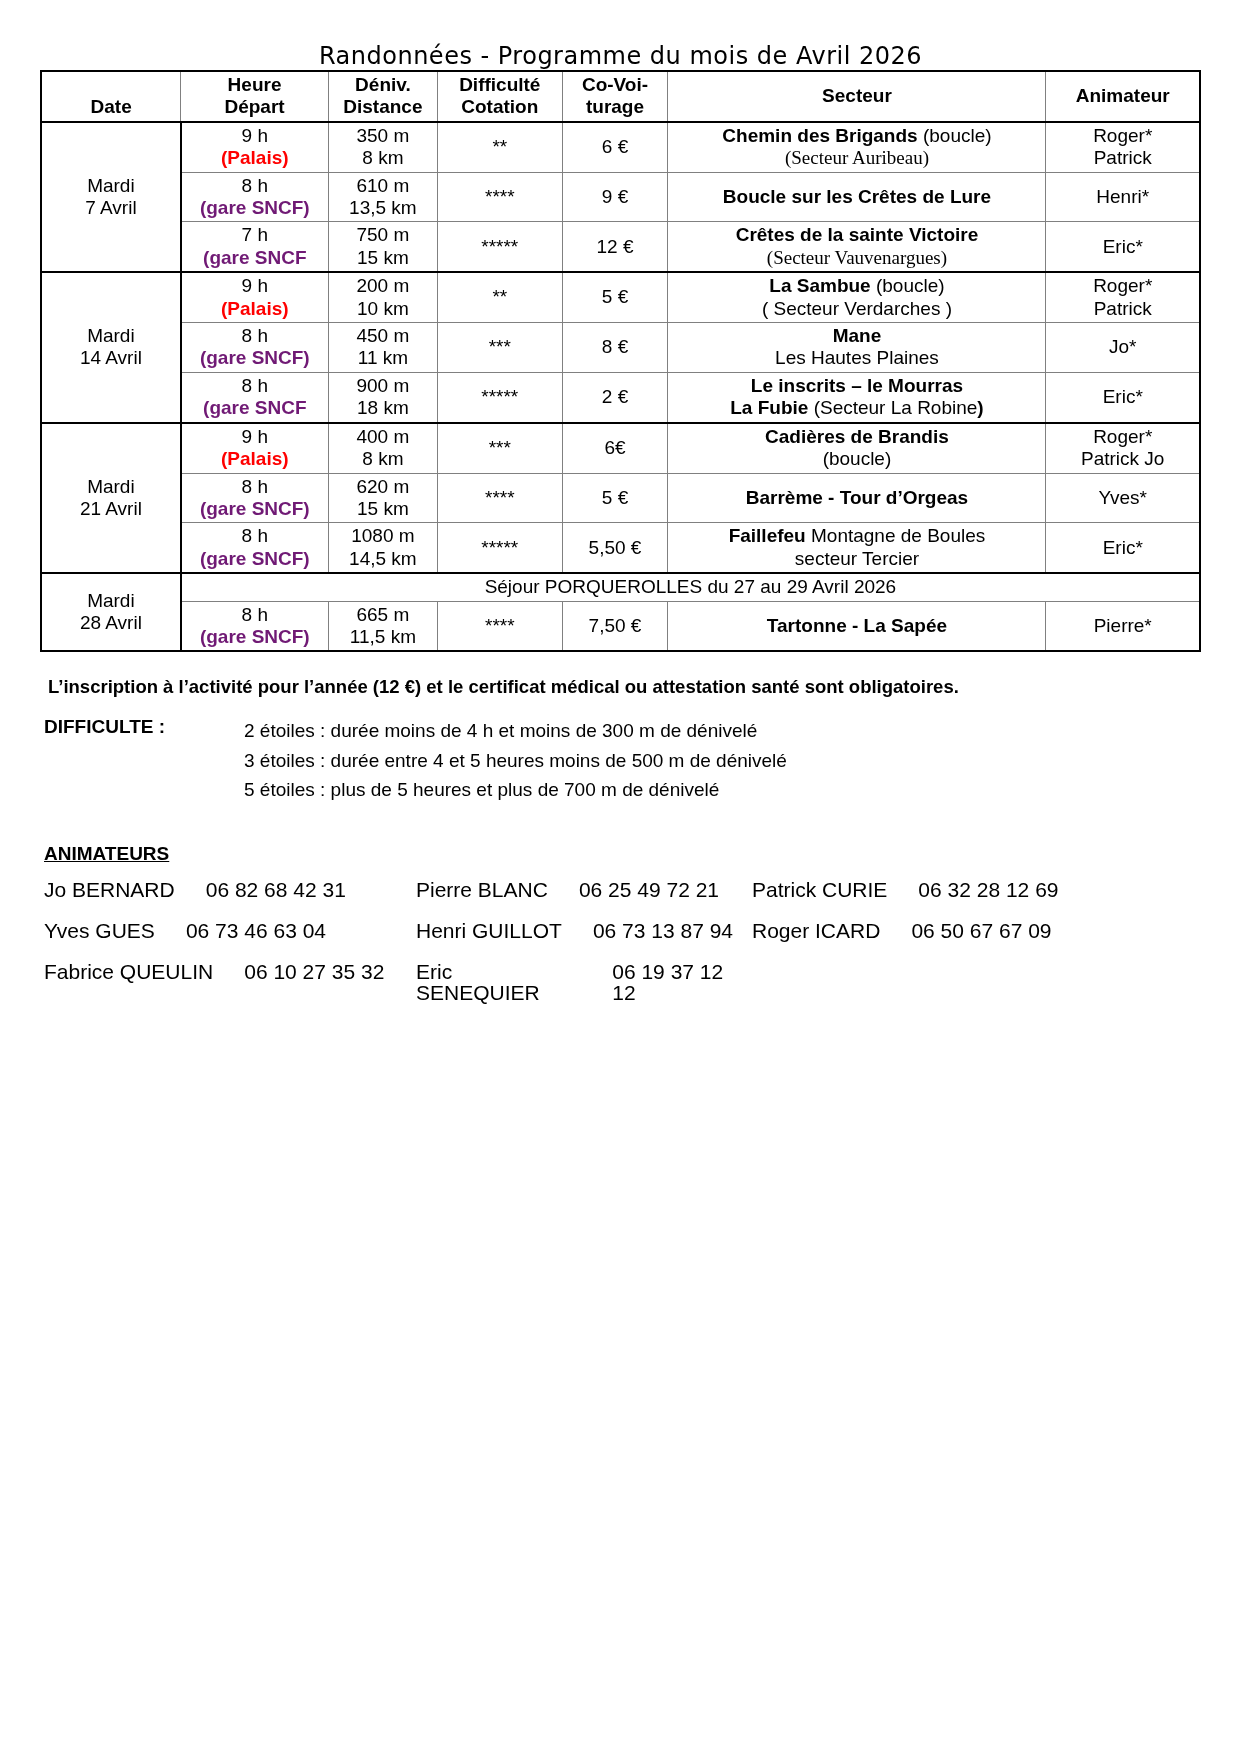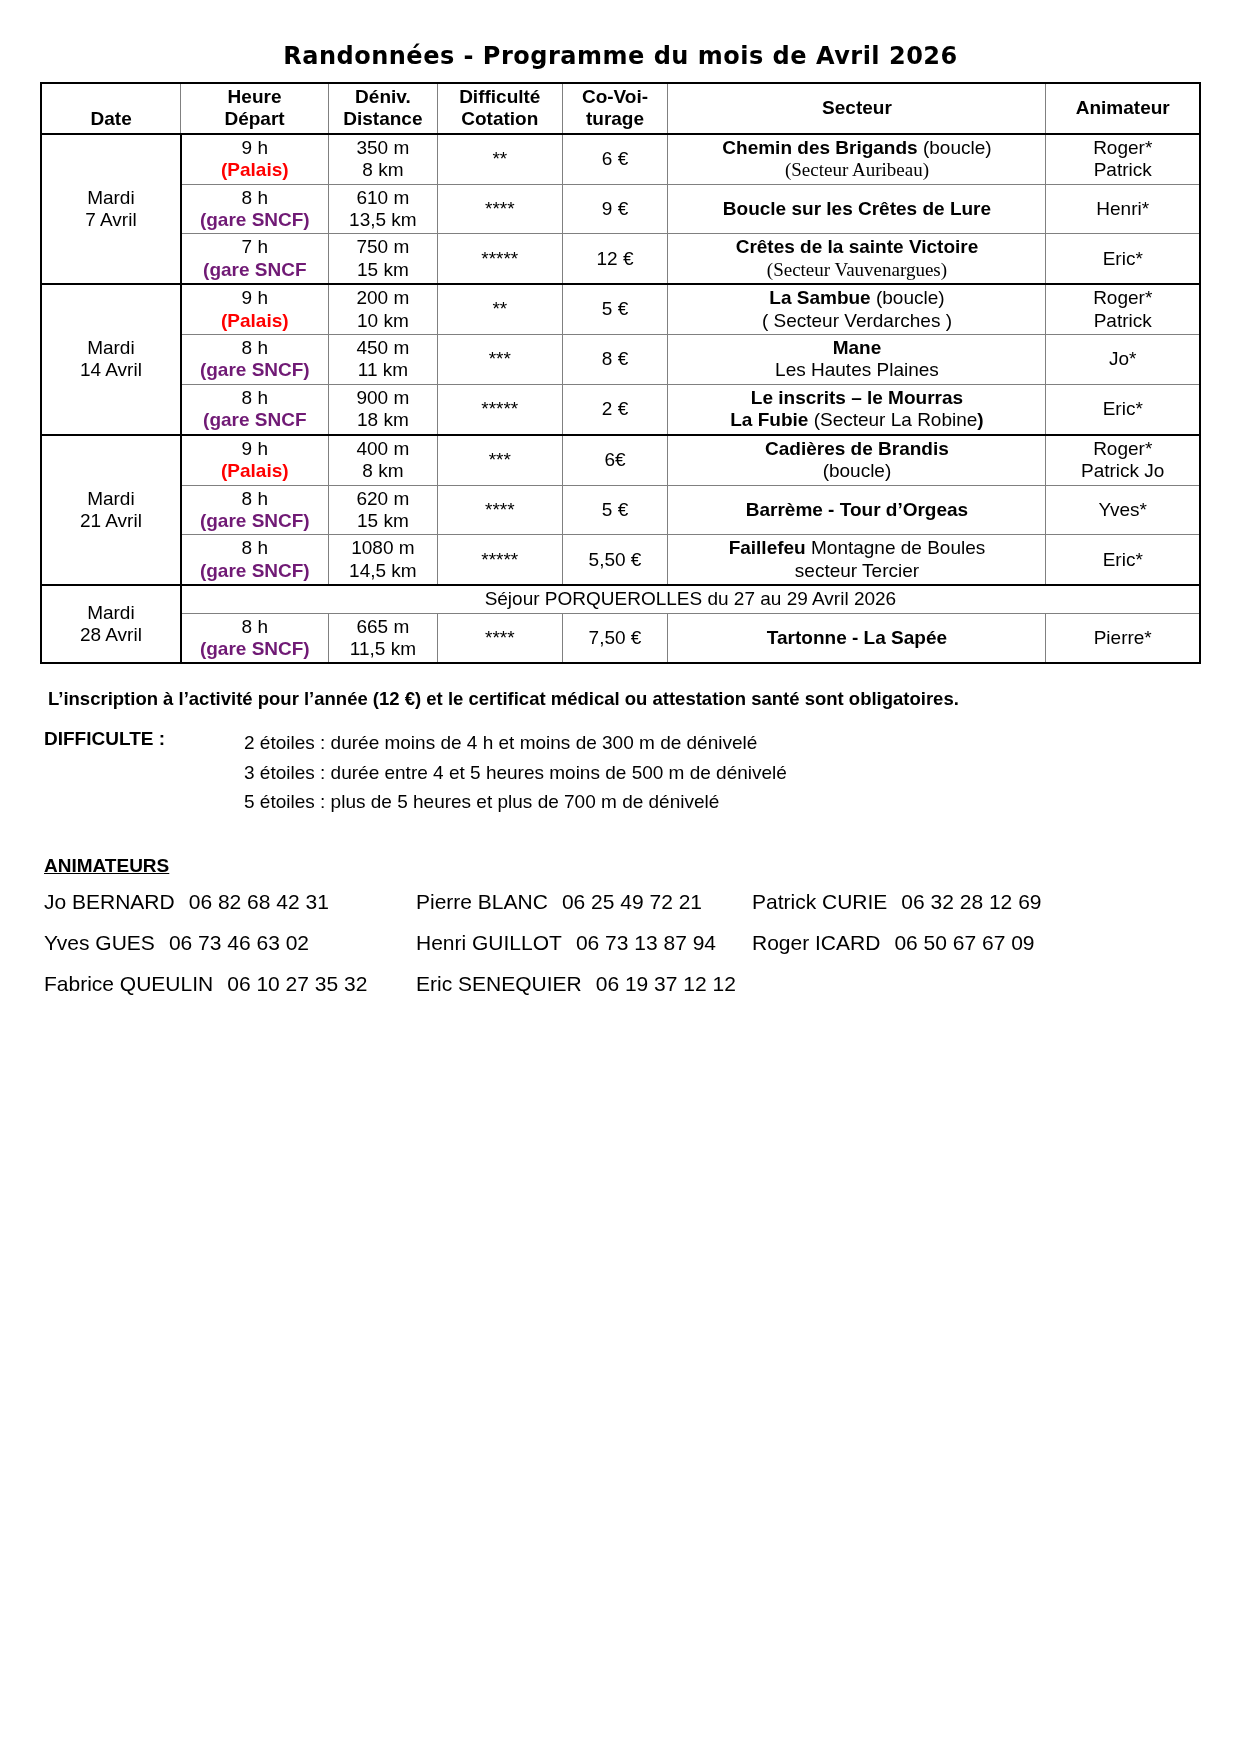--- a/index.html
+++ b/index.html
@@ -20,25 +20,25 @@
     width: 1241px;
     height: 1755px;
     box-sizing: border-box;
     padding: 0 40px;
   }
 
   
   .doc-title {
     text-align: center;
     font-family: "DejaVu Sans", sans-serif;
-    font-weight: bold;
+    font-weight: normal;
     font-size: 24px;
     letter-spacing: 0.5px;
     padding-top: 42px;
-    padding-bottom: 12px;
+    padding-bottom: 0;
     white-space: pre;
   }
 
   
   table.prog {
     border-collapse: collapse;
     width: 1161px;
     margin: 0 auto;
     table-layout: fixed;
     border: 2.5px solid #000;
@@ -130,21 +130,21 @@
   }
   .anim-grid {
     margin: 14px 0 0 4px;
     font-size: 21px;
     line-height: 1.0;
   }
   .anim-row {
     display: flex;
     margin-bottom: 20px;
   }
-  .anim-cell { display: flex; }
+  .anim-cell { display: flex; gap: 17px; }
   .anim-cell .nm { display: inline-block; }
   .anim-cell .ph { display: inline-block; margin-left: 14px; }
   .col-a { flex: 0 0 372px; }
   .col-b { flex: 0 0 336px; }
   .col-c { flex: 0 0 360px; }
 </style>
 </head>
 <body>
 
 <div class="page">
@@ -428,21 +428,21 @@
             <span class="ph">06 25 49 72 21</span>
           </div>
           <div class="anim-cell col-c">
             <span class="nm">Patrick CURIE</span>
             <span class="ph">06 32 28 12 69</span>
           </div>
         </div>
         <div class="anim-row">
           <div class="anim-cell col-a">
             <span class="nm">Yves GUES</span>
-            <span class="ph">06 73 46 63 02</span>
+            <span class="ph">06 73 46 63 04</span>
           </div>
           <div class="anim-cell col-b">
             <span class="nm">Henri GUILLOT</span>
             <span class="ph">06 73 13 87 94</span>
           </div>
           <div class="anim-cell col-c">
             <span class="nm">Roger ICARD</span>
             <span class="ph">06 50 67 67 09</span>
           </div>
         </div>

